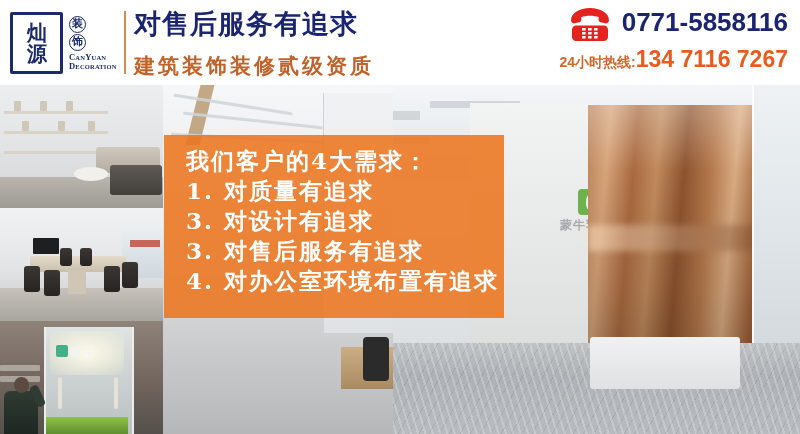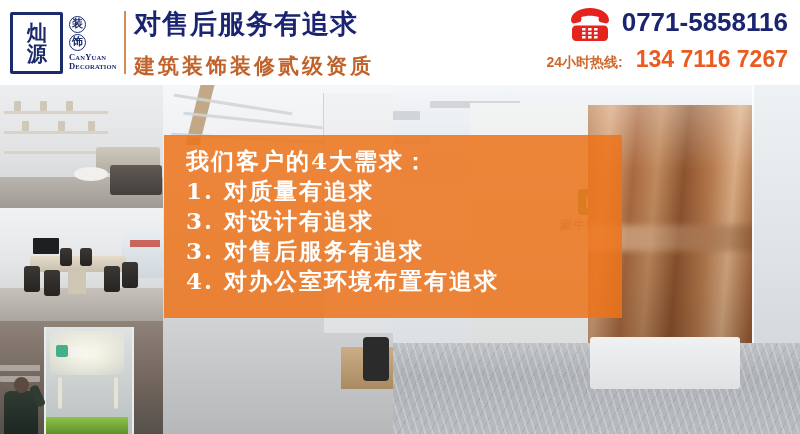--- a/index.html
+++ b/index.html
@@ -70,21 +70,21 @@
   .tel-icon{width:46px;height:34px;margin-right:9px;display:block;}
   .phone-main{
     font-size:26px;font-weight:bold;color:#1b2470;letter-spacing:0px;
     line-height:30px;white-space:nowrap;
   }
   .phone-bottom{
     display:flex;align-items:baseline;justify-content:flex-end;
     margin-top:1px;white-space:nowrap;
   }
   .hotline-label{font-size:14px;font-weight:bold;color:#d0682c;letter-spacing:0px;}
-  .hotline-num{font-size:23px;font-weight:bold;color:#ea5b20;letter-spacing:0px;margin-left:13px;}
+  .hotline-num{font-size:23px;font-weight:bold;color:#ea5b20;letter-spacing:0px;margin-left:0;}
 
   
   .canvas{position:absolute;left:0;top:85px;width:800px;height:349px;overflow:hidden;}
 
   
   .bg{position:absolute;inset:0;background:#e9edf0;}
   .bg-ceiling{
     position:absolute;left:0;top:0;width:800px;height:120px;
     background:linear-gradient(180deg,#f4f6f8 0%,#e4e9ee 60%,#dfe4e9 100%);
   }
@@ -218,21 +218,21 @@
     overflow:hidden;
   }
   .mid-ceiling-line{position:absolute;background:#cfd3d7;opacity:.85;height:3px;border-radius:1px;}
   .mid-beam{position:absolute;left:30px;top:0;width:14px;height:60px;background:#b89a72;transform:skewX(-14deg);opacity:.85;}
   .mid-part{position:absolute;left:160px;top:8px;width:70px;height:240px;background:linear-gradient(180deg,#f0f2f3,#dfe2e4);border-left:1px solid #cfd3d6;}
   .mid-desk{position:absolute;left:178px;top:262px;width:62px;height:42px;background:linear-gradient(180deg,#cbae86,#a98a61);}
   .mid-chair{position:absolute;left:200px;top:252px;width:26px;height:44px;background:#2b2b2b;border-radius:4px;}
 
   
   .orange-panel{
-    position:absolute;left:164px;top:50px;width:458px;height:183px;
+    position:absolute;left:164px;top:50px;width:340px;height:183px;
     background:rgba(236,115,27,0.86);z-index:20;
     box-sizing:border-box;padding:10px 0 0 22px;
   }
   .op-title{
     font-family:"DejaVu Serif","Liberation Serif",serif;
     font-size:23px;font-weight:bold;color:#ffffff;letter-spacing:2px;
     line-height:31px;white-space:nowrap;
   }
   .op-item{
     font-family:"DejaVu Serif","Liberation Serif",serif;

